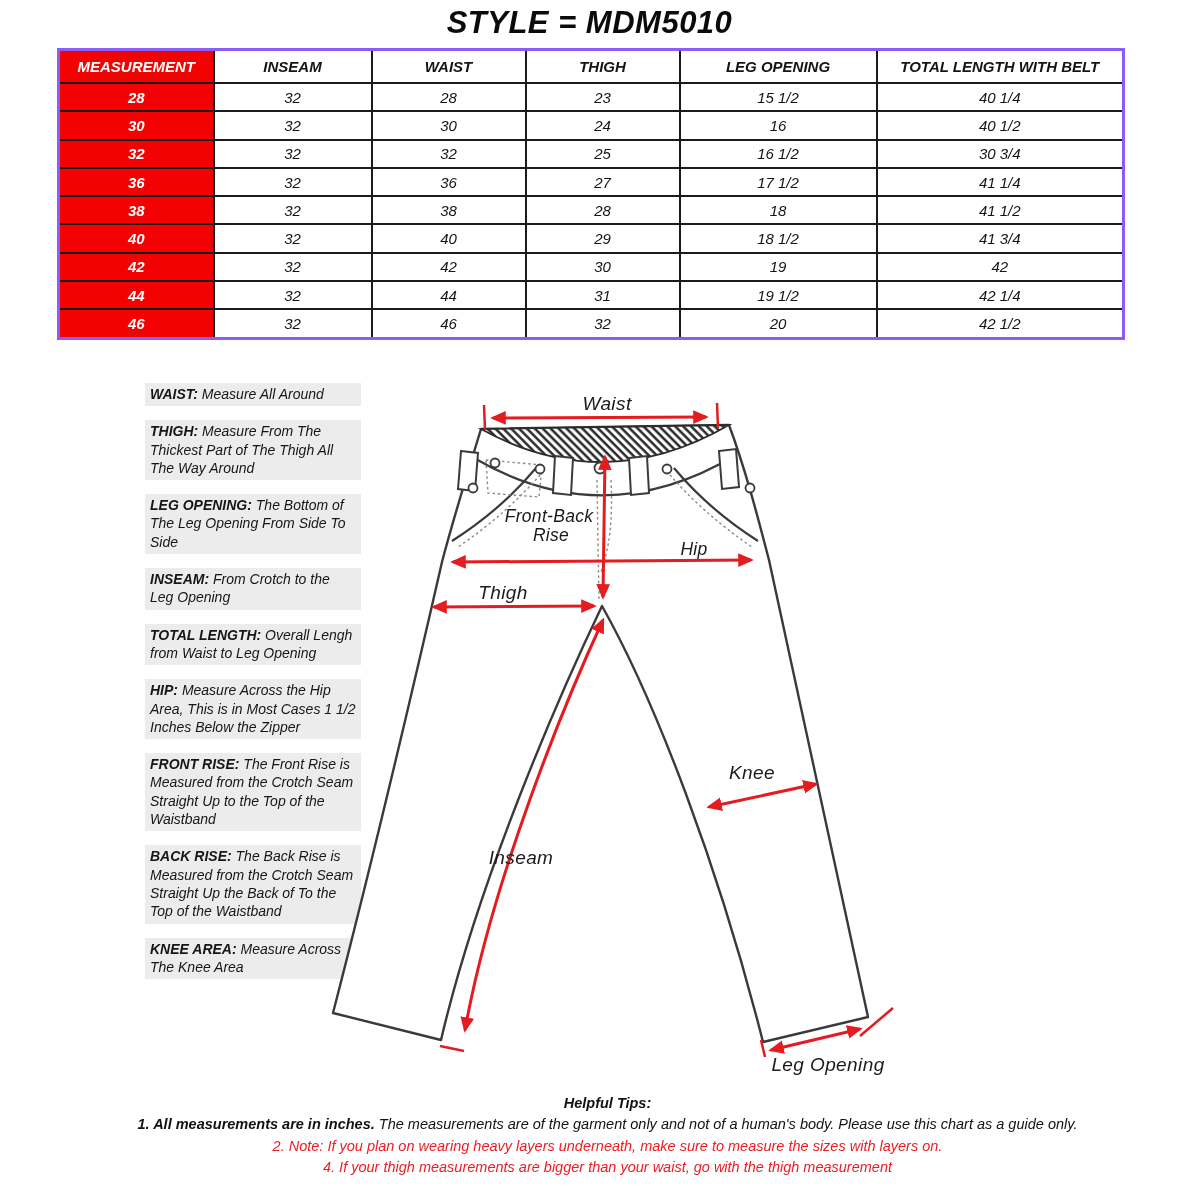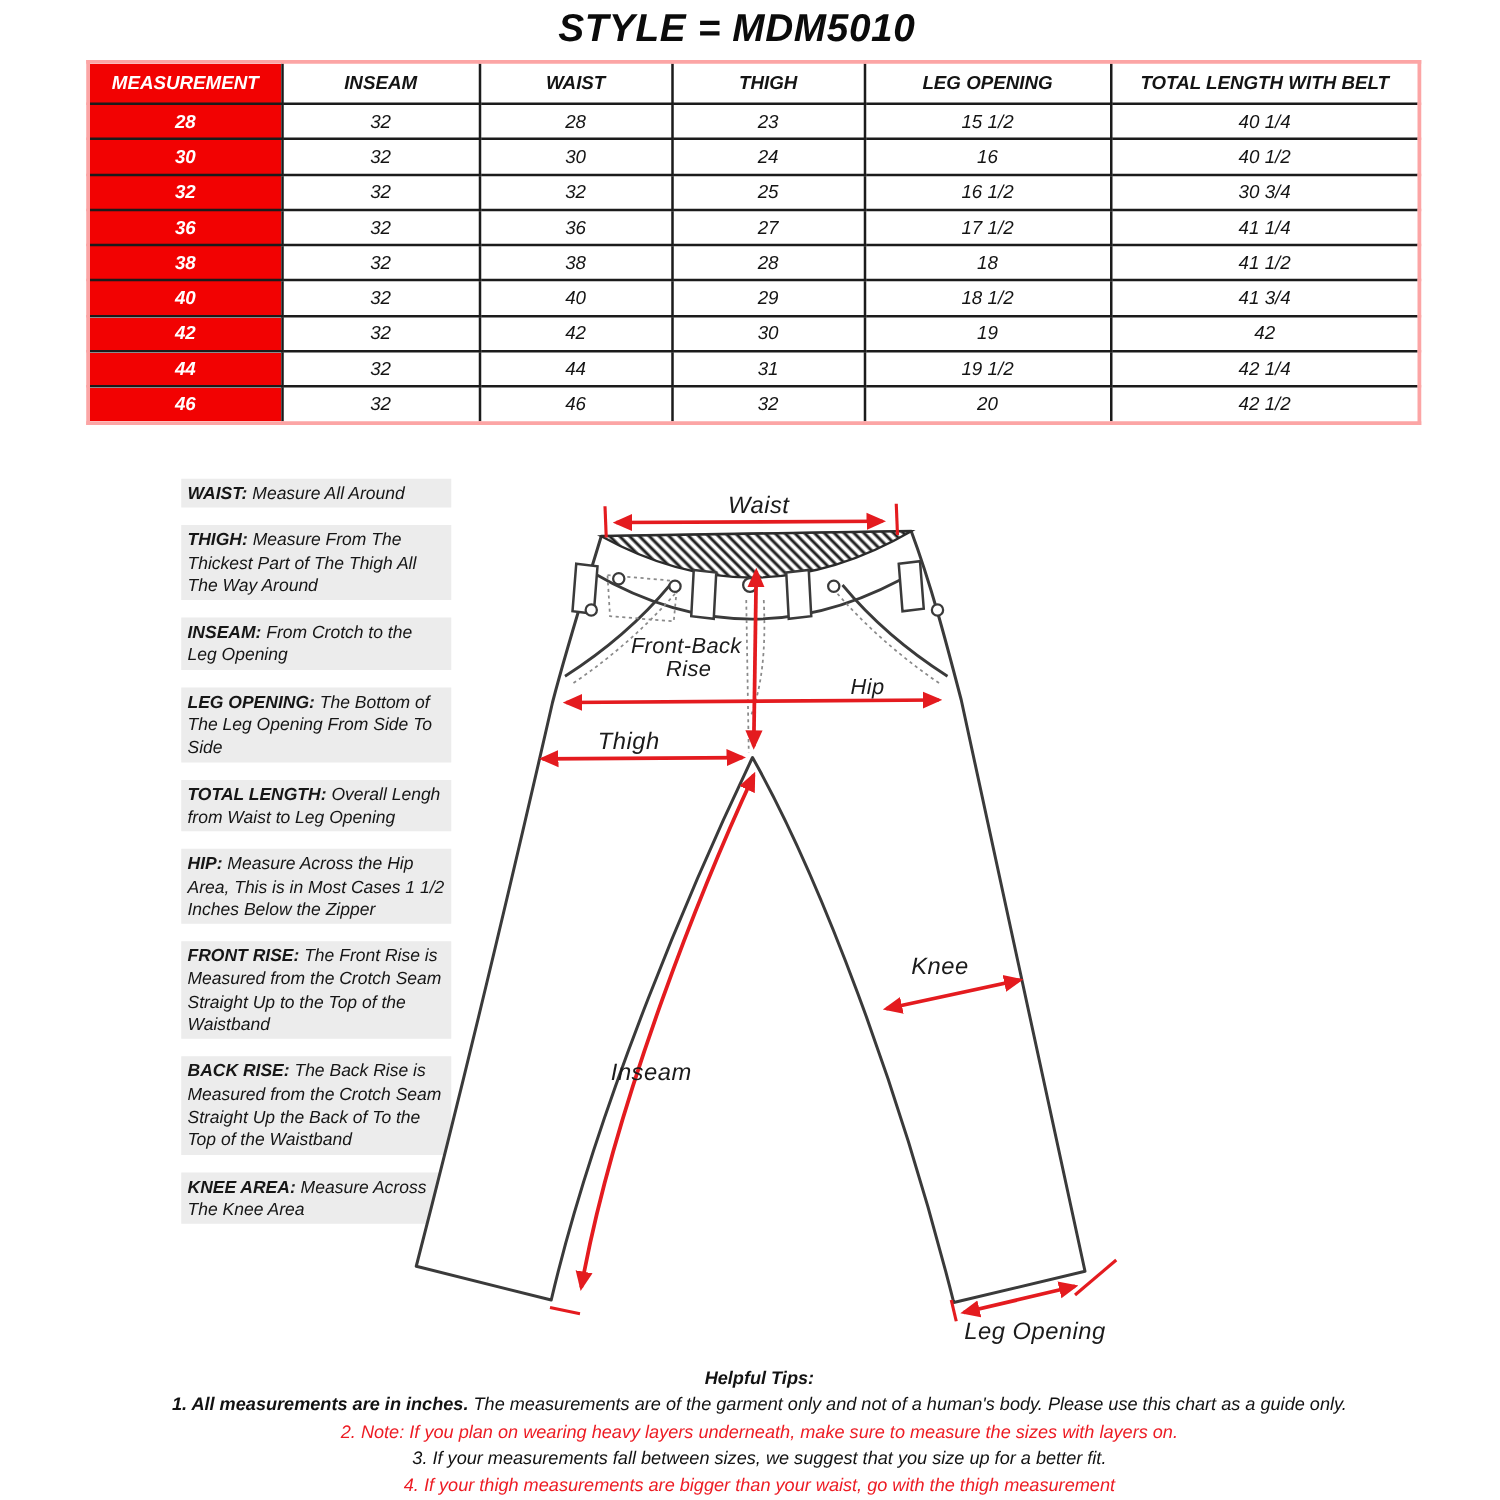--- a/index.html
+++ b/index.html
@@ -8,22 +8,21 @@
     font-family:"Liberation Sans", sans-serif; color:#111; overflow:hidden;font-style:italic;
   }
   .title {
     position:absolute; top:5px; left:57px; width:1065px;
     text-align:center; font-size:31px; font-weight:bold; letter-spacing:0.5px; color:#0b0b0b;
   }
   
   table.size-table {
     position:absolute; left:57px; top:48px; width:1065px;
     border-collapse:collapse; table-layout:fixed;
-    border:3px solid #fca5a5;
-    margin-left:12px;
+    border:3px solid #8b5cf6;
   }
   .size-table th, .size-table td {
     border:2px solid #1b1b1b; text-align:center; vertical-align:middle;
     padding:0; font-size:15px; color:#141414; overflow:hidden; white-space:nowrap;
   }
   .size-table thead th { height:31px; font-weight:bold; }
   .size-table tbody td { height:26.3px; }
   .size-table .size-col { background:var(--accent-red); color:#fff; font-weight:bold; }
   
   .defs { position:absolute; left:117px; top:383px; width:218px;margin-left:28px; }
@@ -151,22 +150,22 @@
           <td>32</td>
           <td>20</td>
           <td>42 1/2</td>
         </tr>
       </tbody>
   </table>
 
   <div class="defs">
       <div class="def-block"><b>WAIST:</b> Measure All Around</div>
       <div class="def-block"><b>THIGH:</b> Measure From The Thickest Part of The Thigh All The Way Around</div>
+      <div class="def-block"><b>LEG OPENING:</b> The Bottom of The Leg Opening From Side To Side</div>
       <div class="def-block"><b>INSEAM:</b> From Crotch to the Leg Opening</div>
-      <div class="def-block"><b>LEG OPENING:</b> The Bottom of The Leg Opening From Side To Side</div>
       <div class="def-block"><b>TOTAL LENGTH:</b> Overall Lengh from Waist to Leg Opening</div>
       <div class="def-block"><b>HIP:</b> Measure Across the Hip Area, This is in Most Cases 1 1/2 Inches Below the Zipper</div>
       <div class="def-block"><b>FRONT RISE:</b> The Front Rise is Measured from the Crotch Seam Straight Up to the Top of the Waistband</div>
       <div class="def-block"><b>BACK RISE:</b> The Back Rise is Measured from the Crotch Seam Straight Up the Back of To the Top of the Waistband</div>
       <div class="def-block"><b>KNEE AREA:</b> Measure Across The Knee Area</div>
     </div>
 
   <svg class="pants" width="590" height="695" viewBox="320 393 590 695" xmlns="http://www.w3.org/2000/svg">
     <defs>
       <marker id="ar" viewBox="0 0 10 10" refX="8.2" refY="5" markerWidth="5.2" markerHeight="5.2" orient="auto-start-reverse">
@@ -225,18 +224,17 @@
     <text class="dlabel" x="752" y="779" text-anchor="middle">Knee</text>
     <text class="dlabel" x="521" y="864" text-anchor="middle">Inseam</text>
     <text class="dlabel" x="828" y="1071" text-anchor="middle">Leg Opening</text>
   </svg>
 
   <div class="tips">
     <div class="tips-heading">Helpful Tips:</div>
     <div>
         <div class="tip-line"><b>1. All measurements are in inches.</b> The measurements are of the garment only and not of a human's body. Please use this chart as a guide only.</div>
         <div class="tip-line tip-red">2. Note: If you plan on wearing heavy layers underneath, make sure to measure the sizes with layers on.</div>
-        <div class="tip-line">3. If your measurements fall between sizes, we suggest that you size up for a better fit.</div>
         <div class="tip-line tip-red">4. If your thigh measurements are bigger than your waist, go with the thigh measurement</div>
       </div>
   </div>
 
 </div>
 
 </body></html>

